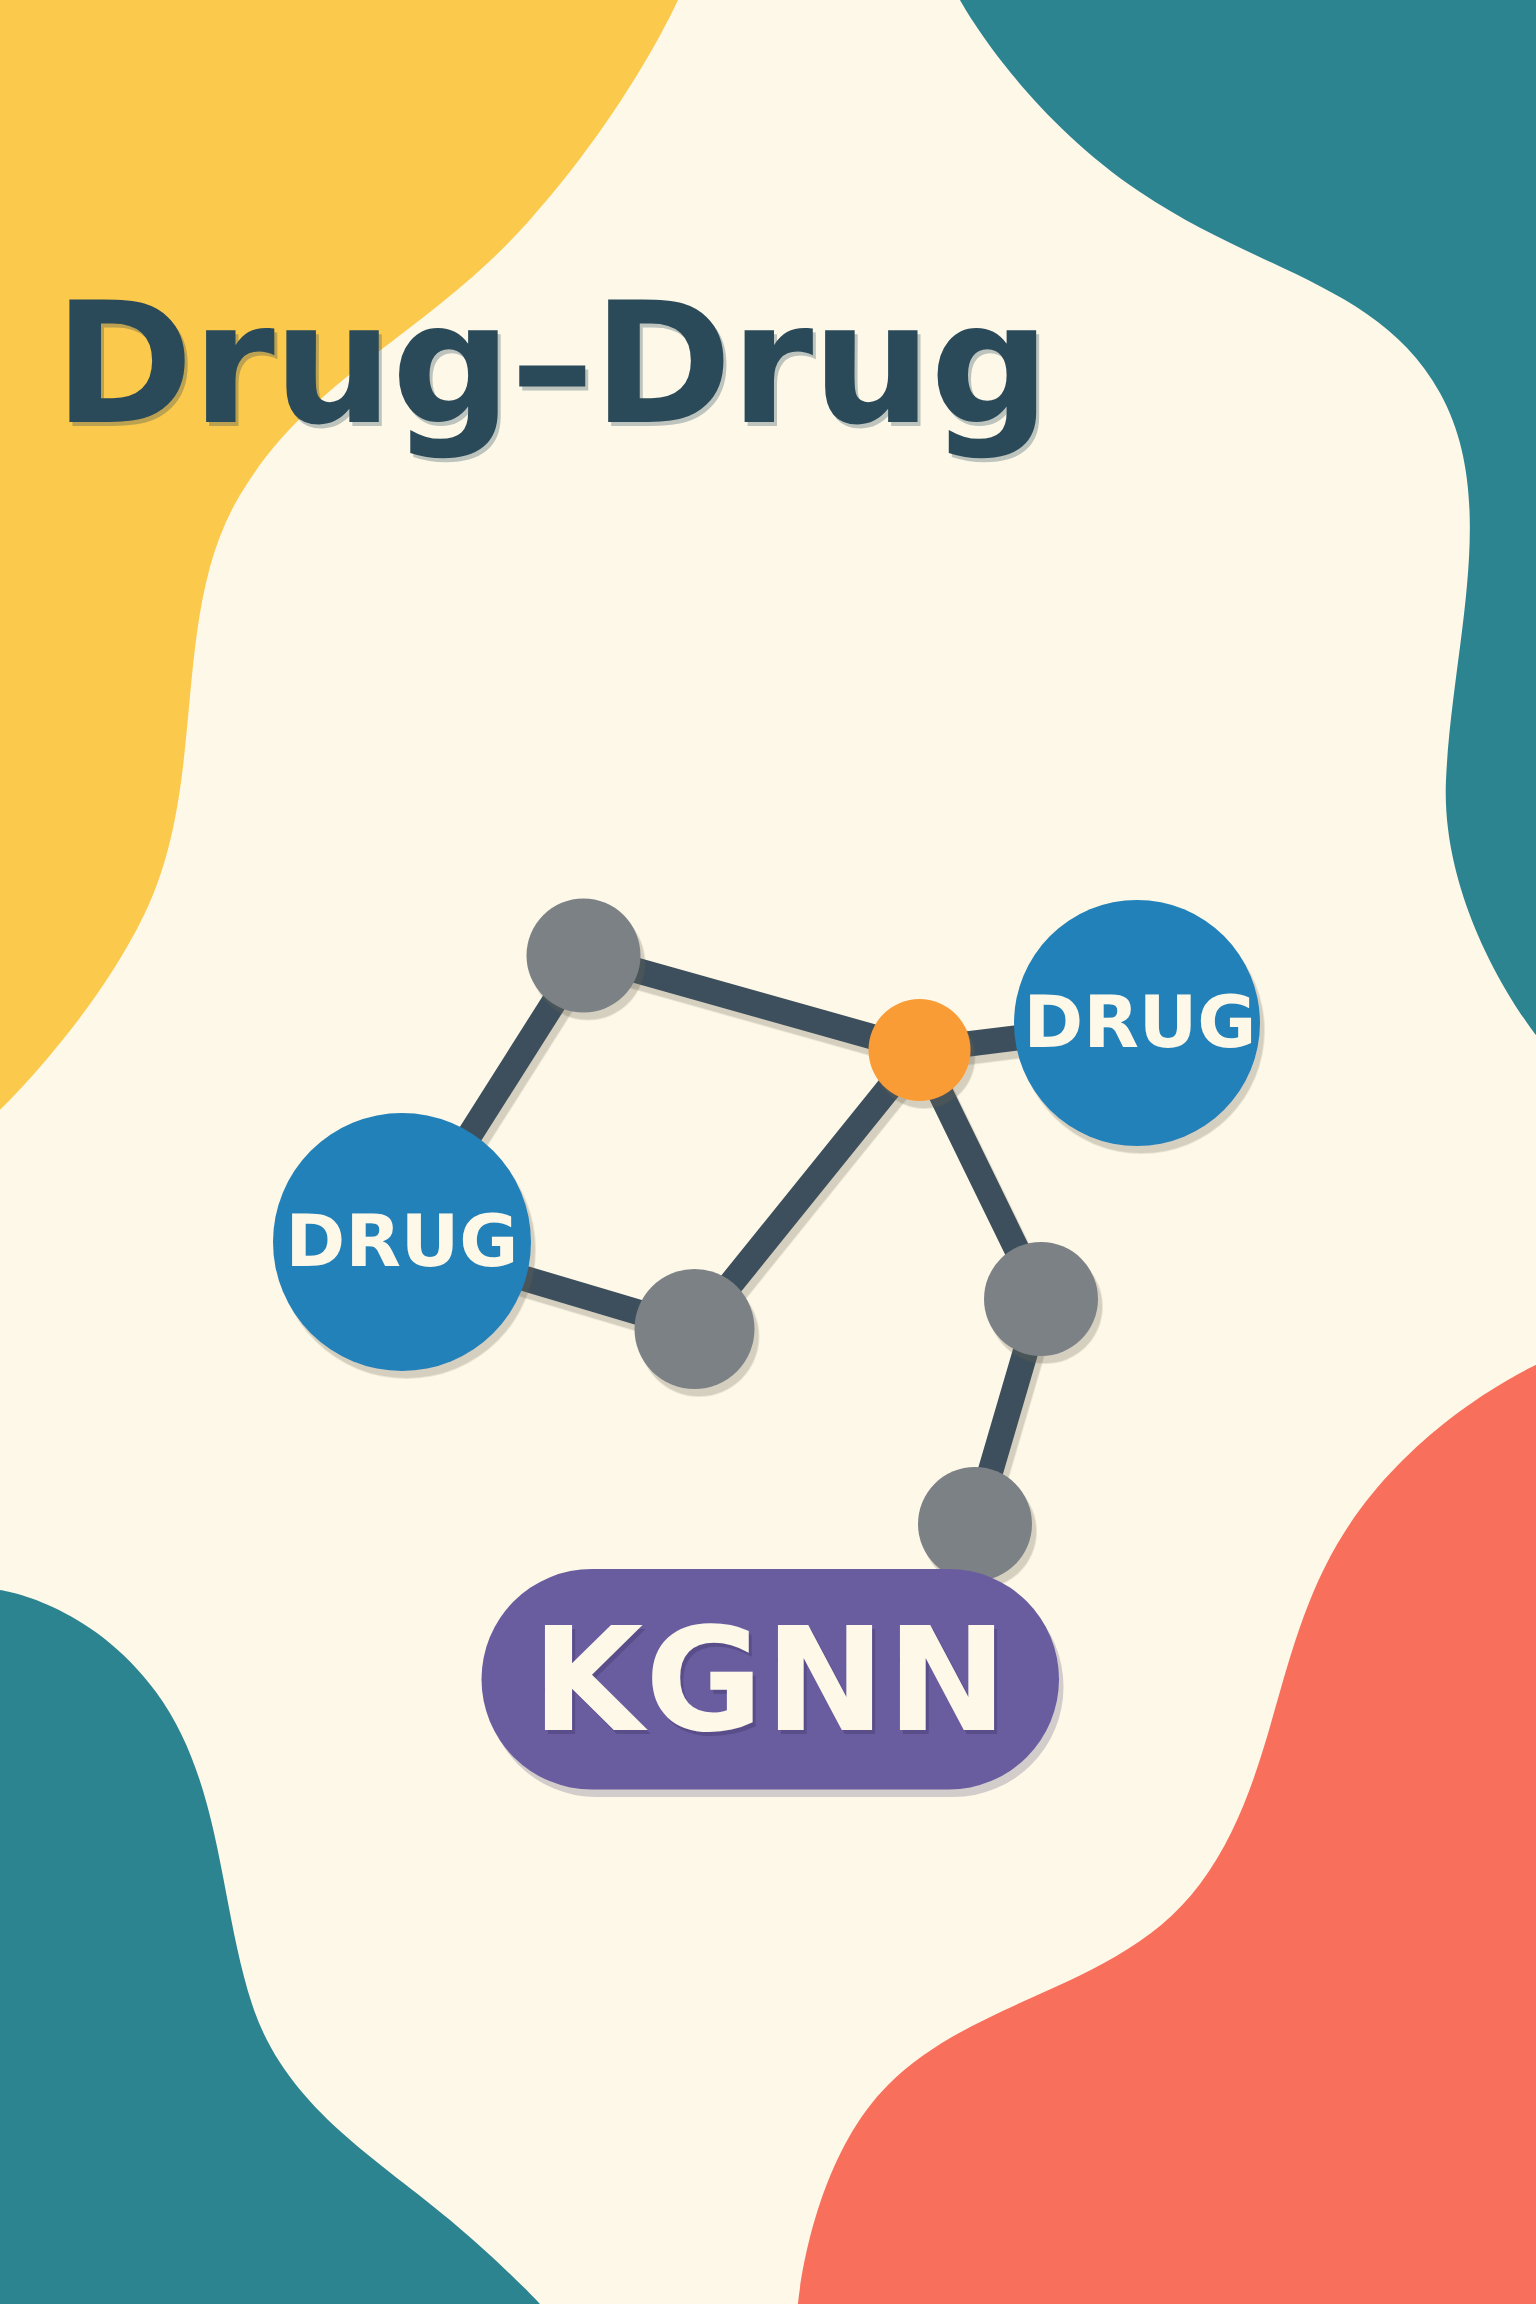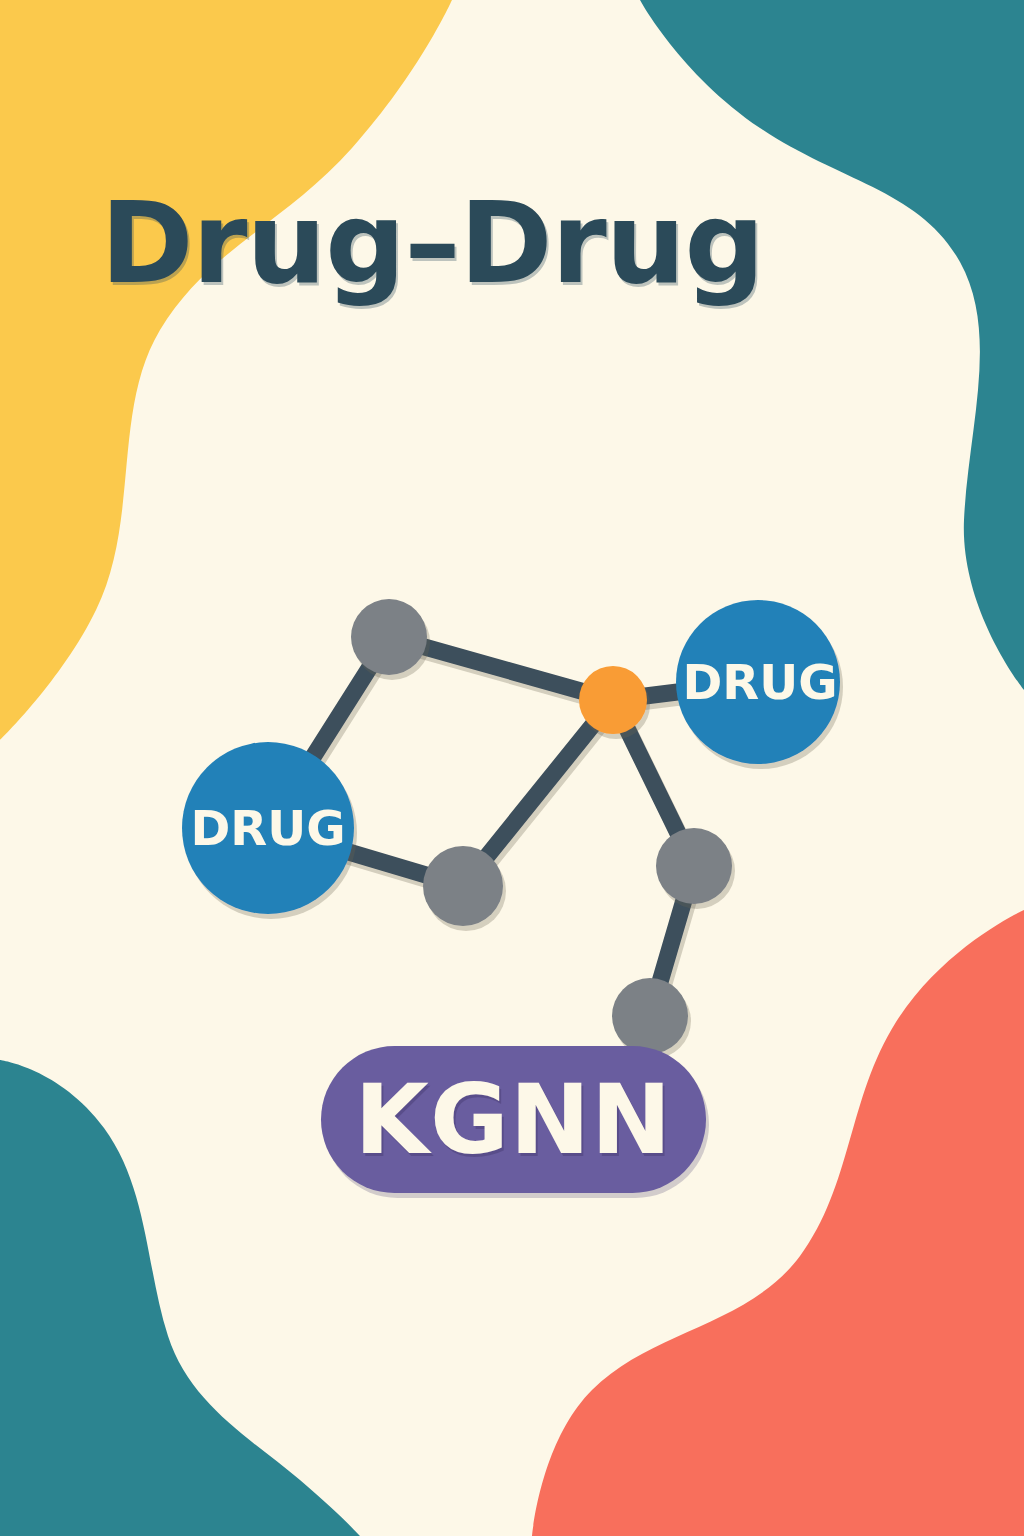--- a/index.html
+++ b/index.html
@@ -19,22 +19,22 @@
     position: absolute;
     inset: 0;
     width: 1024px;
     height: 1536px;
   }
   #title-block {
     position: absolute;
     left: 0;
     top: 186px;
     width: 864px;
-    text-align: center;
     pointer-events: none;
+    padding-left: 36px;
   }
   .title-line {
     display: block;
     font-family: "DejaVu Sans", sans-serif;
     font-weight: 700;
     font-size: 112px;
     line-height: 114px;
     letter-spacing: -1px;
     color: #2B4A59;
     text-shadow: 2px 3px 0 rgba(43,74,89,0.30);

